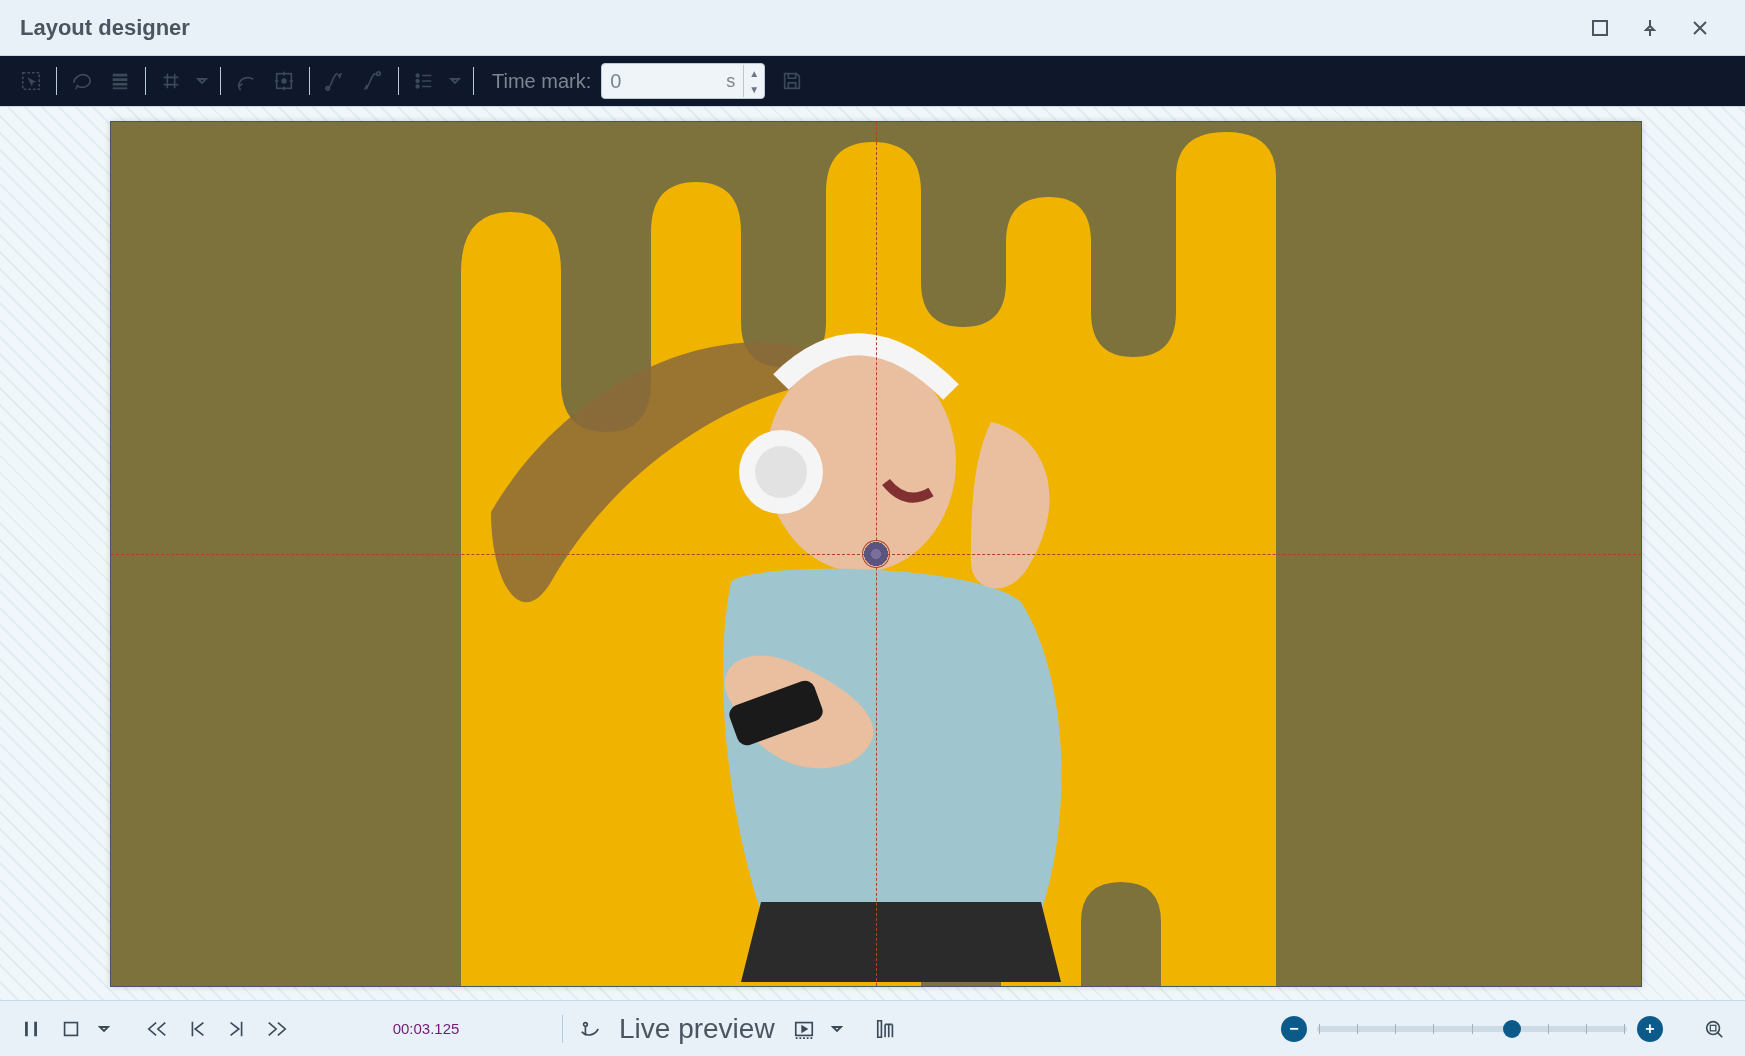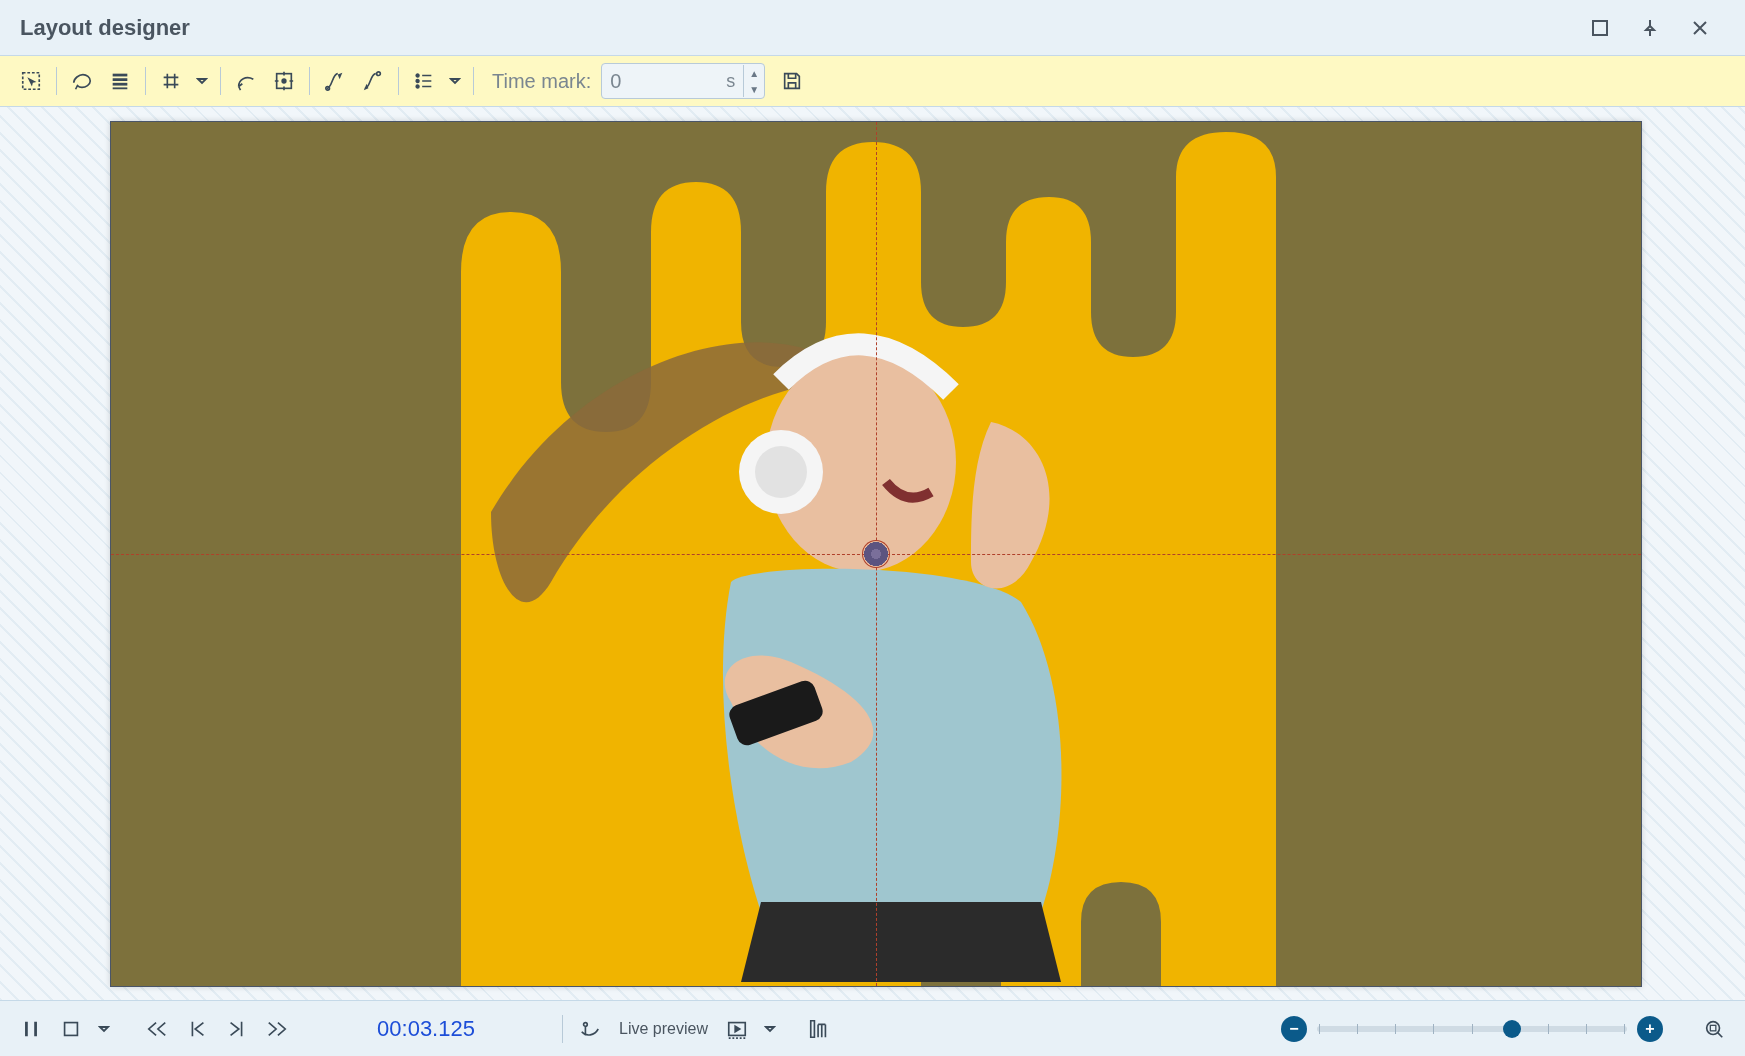--- a/index.html
+++ b/index.html
@@ -5,21 +5,21 @@
 html,body{margin:0;padding:0;width:1745px;height:1056px;font-family:"Segoe UI",Arial,sans-serif;overflow:hidden}
 body{display:flex;flex-direction:column;background:#fff}
 
 
 .titlebar{height:55px;background:#e8f1f7;border-bottom:1px solid #c5d9e8;display:flex;align-items:center;padding:0 20px}
 .titlebar .title{flex:1;font-size:22px;font-weight:600;color:#4a5560}
 .titlebar .winbtn{width:50px;height:40px;display:flex;align-items:center;justify-content:center;cursor:pointer;color:#4a5560}
 .titlebar .winbtn svg{width:20px;height:20px;stroke:currentColor;fill:none;stroke-width:2}
 
 
-.topbar{height:50px;background:#fef9c3;border-bottom:1px solid #c5d9e8;display:flex;align-items:center;padding:0 14px;gap:4px}
+.topbar{height:50px;background:#0f172a;border-bottom:1px solid #c5d9e8;display:flex;align-items:center;padding:0 14px;gap:4px}
 .tbtn{width:34px;height:34px;display:flex;align-items:center;justify-content:center;cursor:pointer;color:#3a4a58;border-radius:3px}
 .tbtn svg{width:22px;height:22px;stroke:currentColor;fill:none;stroke-width:1.8}
 .tbtn.fill svg{fill:currentColor;stroke:none}
 .tbtn.drop{width:20px}
 .tbtn.drop svg{width:12px;height:12px}
 .sep{width:1px;height:28px;background:#b8cad8;margin:0 4px}
 .tm-label{font-size:20px;color:#7a8690;margin:0 6px 0 10px}
 .tm-field{display:flex;align-items:center;border:1px solid #b8cad8;height:34px;border-radius:4px;background:#eef4f8;overflow:hidden}
 .tm-field input{width:100px;height:100%;border:0;background:transparent;padding:0 8px;font-size:20px;color:#7a8690;outline:none}
 .tm-field .unit{font-size:18px;color:#7a8690;padding:0 8px}
@@ -41,22 +41,22 @@
 .center-mark{position:absolute;width:28px;height:28px;margin:-14px 0 0 -14px;border-radius:50%;
   background:radial-gradient(circle,#7a6f9a 25%,#5c5480 26% 60%,transparent 61%);
   box-shadow:0 0 0 1px #b0402a inset}
 
 .subject{position:absolute;left:320px;top:140px;width:860px;height:720px;pointer-events:none}
 .subject svg{width:100%;height:100%}
 
 
 .bottombar{height:55px;background:#e8f1f7;border-top:1px solid #c5d9e8;display:flex;align-items:center;padding:0 14px;gap:6px}
 .bottombar .grow{flex:1}
-.time-readout{font-size:22px;color:#1d4ed8;min-width:160px;text-align:center}
-.lp-label{font-size:16px;color:#4a5560;margin:0 6px}
+.time-readout{font-size:15px;color:#701a75;min-width:160px;text-align:center}
+.lp-label{font-size:28px;color:#4a5560;margin:0 6px}
 
 
 .zoom{display:flex;align-items:center;gap:10px}
 .zoom .zbtn{width:26px;height:26px;border-radius:50%;background:#0b5a8a;color:#fff;display:flex;align-items:center;justify-content:center;cursor:pointer;font-weight:700}
 .zoom .track{position:relative;width:310px;height:6px;background:#cfdbe4;border-radius:3px}
 .zoom .track .ticks{position:absolute;inset:0;display:flex;justify-content:space-between;padding:0 2px}
 .zoom .track .ticks i{width:1px;height:10px;background:#9fb2c2;margin-top:-2px}
 .zoom .thumb{position:absolute;top:50%;width:18px;height:18px;margin:-9px 0 0 -9px;background:#0b5a8a;border-radius:50%;cursor:grab}
 </style>
 </head>

